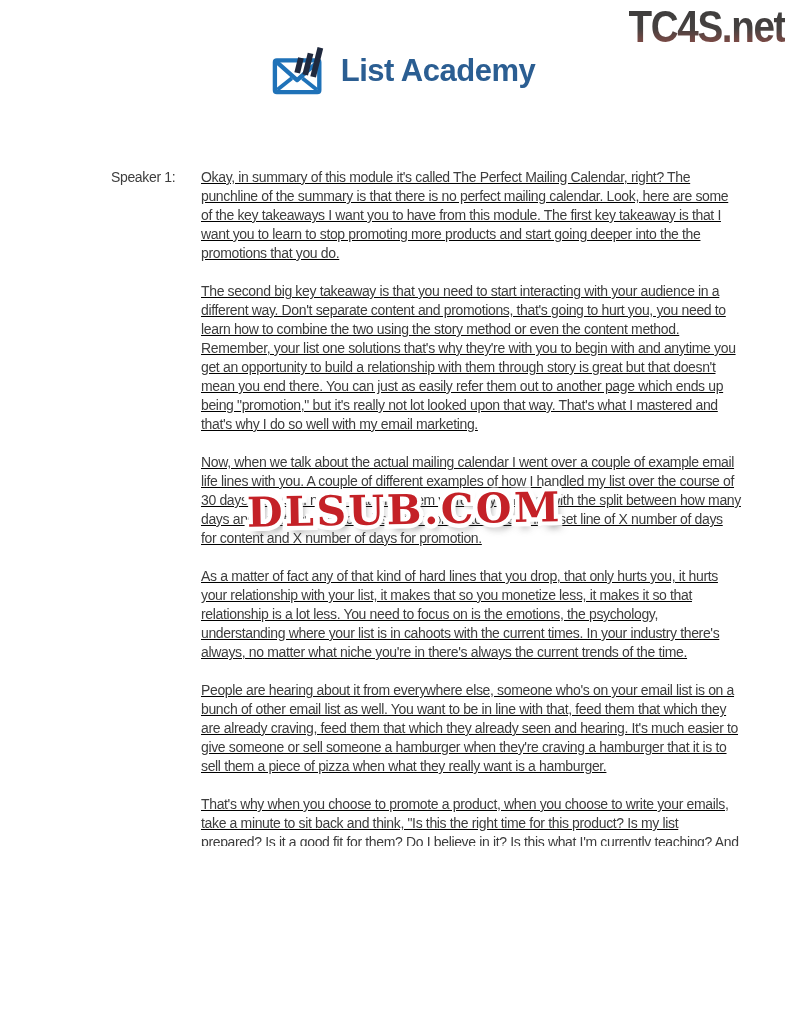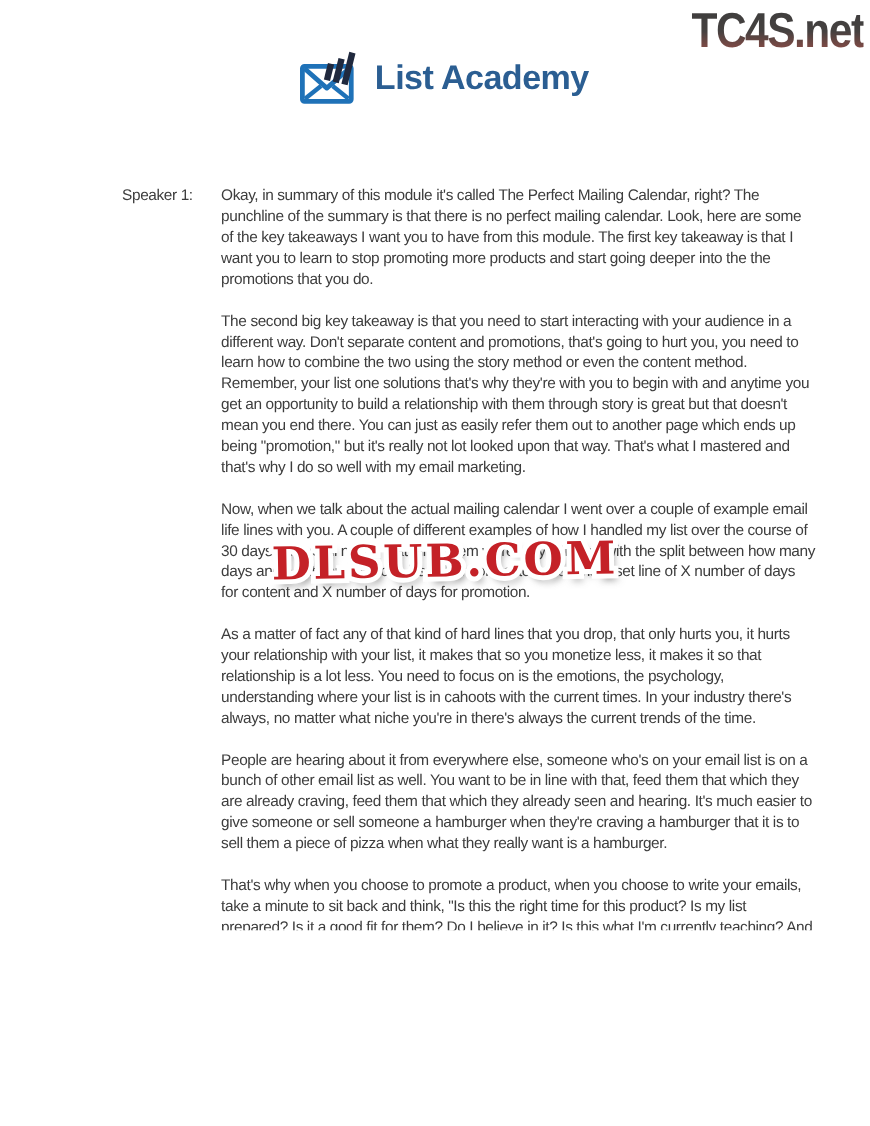--- a/index.html
+++ b/index.html
@@ -25,21 +25,21 @@
   .brand-text {
     font-size:31px; font-weight:bold; color:#2b5e92; letter-spacing:-0.5px;
   }
 
   
   .content { position:absolute; top:132px; left:111px; display:flex;margin-top:36px; }
   .speaker-col {
     width:90px; flex:none; font-size:14px; color:#3d3d3d;
     letter-spacing:-0.35px; line-height:19px;
   }
-  .para-col { width:540px; }
+  .para-col { width:540px;text-decoration:underline; }
   .para-col p {
     margin:0 0 19px 0; font-size:14px; line-height:19px; color:#3d3d3d;
     letter-spacing:-0.35px;
   }
 
   
   .watermark {
     position:absolute; left:247px; top:486px;
     font-family:"DejaVu Serif", serif; font-weight:bold;
     font-size:41px; letter-spacing:2.5px; transform:rotate(-1deg);

